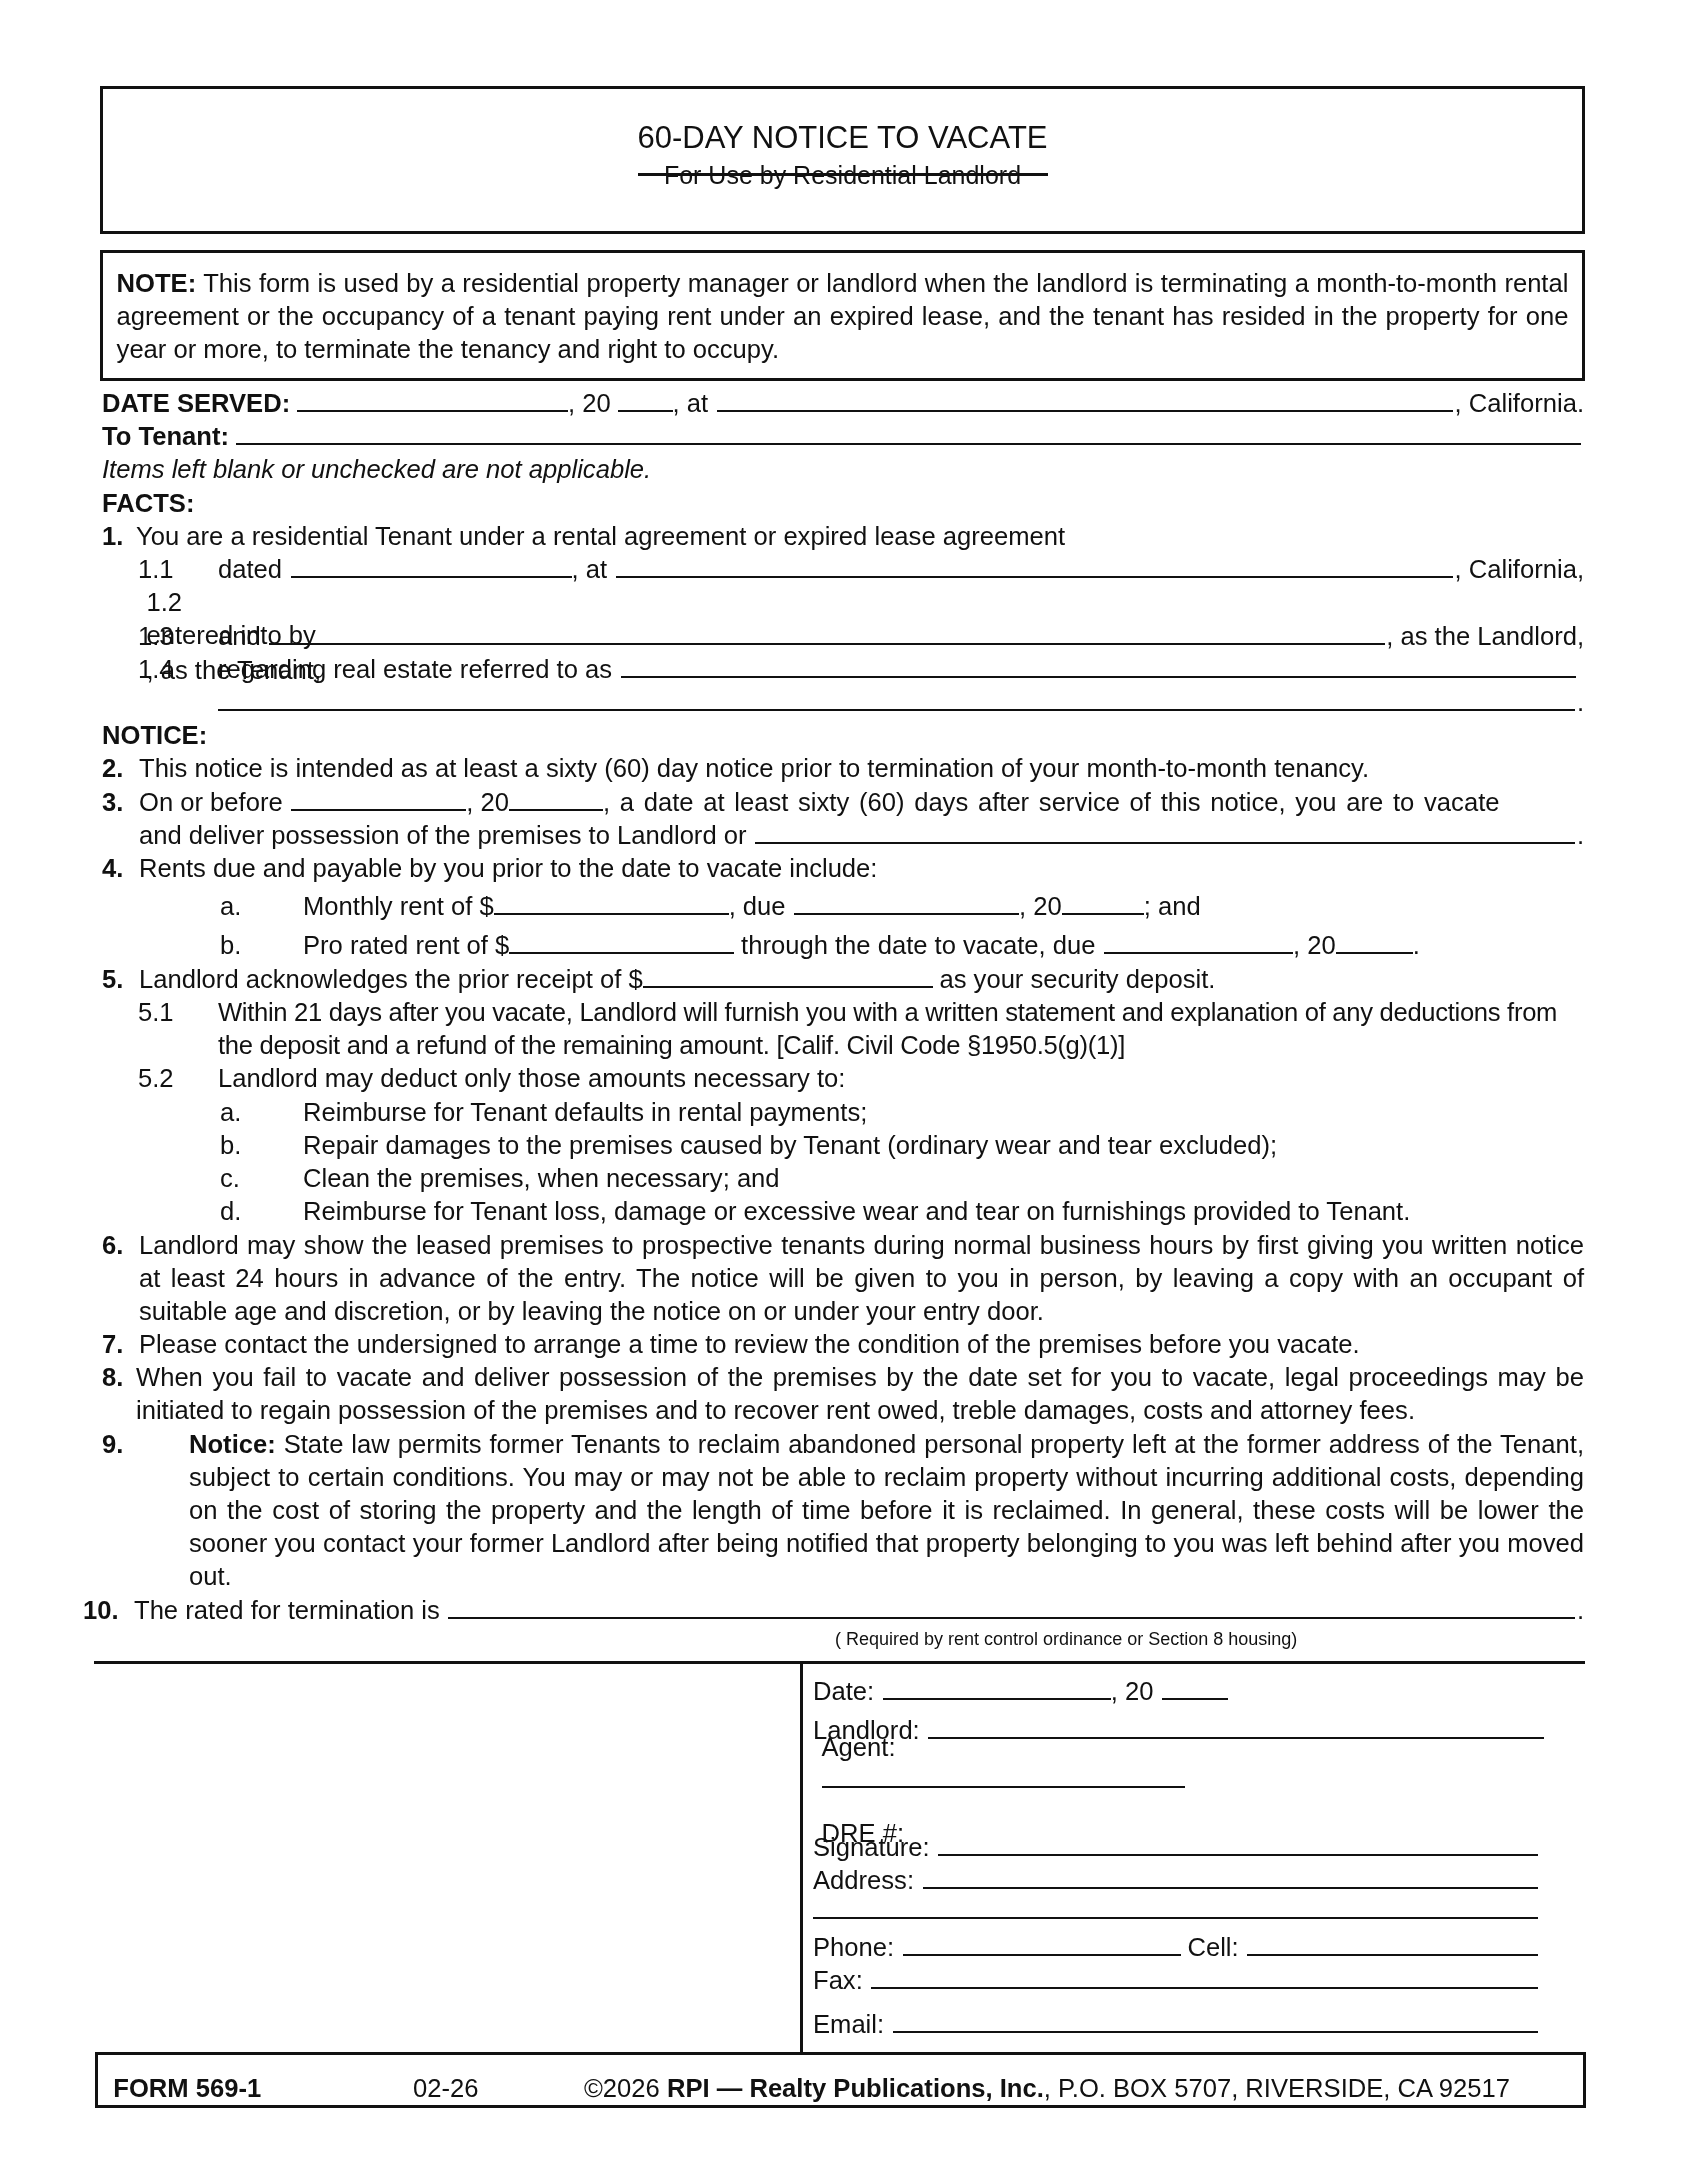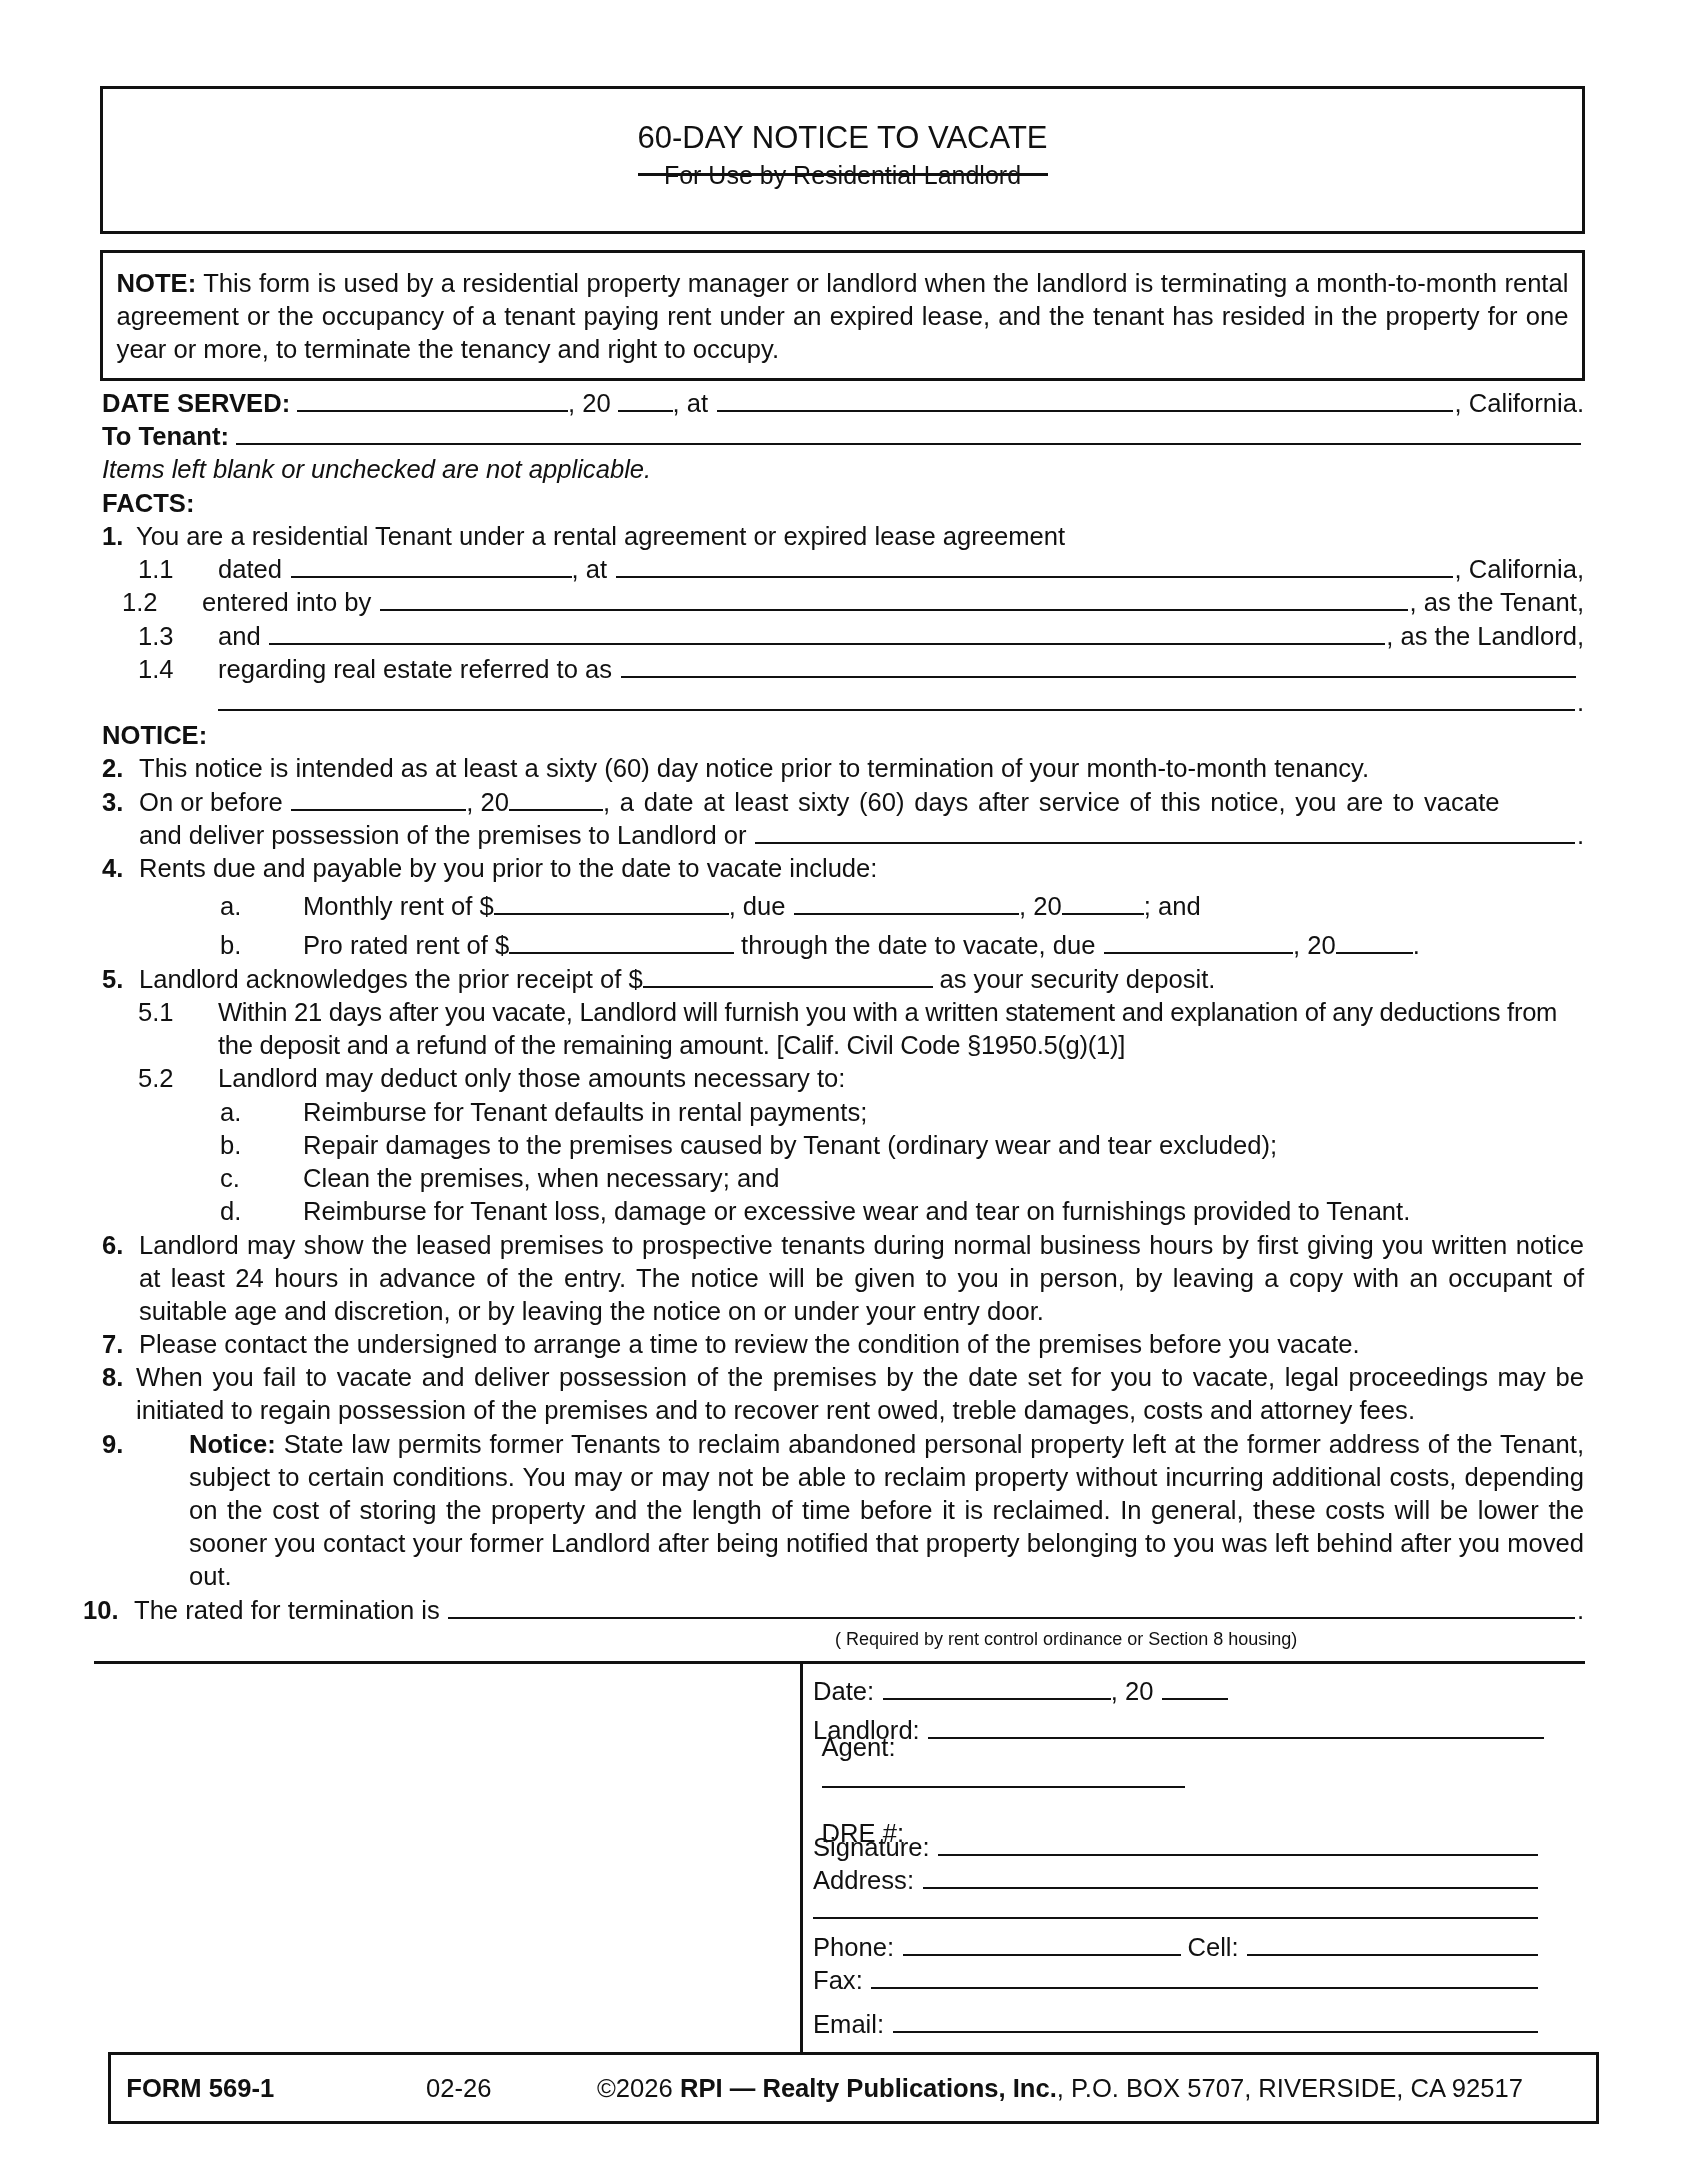--- a/index.html
+++ b/index.html
@@ -59,21 +59,21 @@
 
   <div class="row" style="top:166px; left:36px;">
     <span style="width:80px;">1.1</span>
     <span>dated</span>
     <span class="line" style="width:281px; margin-left:8.5px;"></span>
     <span>, at</span>
     <span class="grow" style="margin-left:8.5px;"></span>
     <span>, California,</span>
   </div>
 
-  <div class="row" style="top:199px; left:20px;">
+  <div class="row" style="top:199px; left:36px;flex-direction:column;">
     <span style="width:80px;">1.2</span>
     <span>entered into by</span>
     <span class="grow" style="margin-left:8.5px;"></span>
     <span>, as the Tenant,</span>
   </div>
 
   <div class="row" style="top:233px; left:36px;">
     <span style="width:80px;">1.3</span>
     <span>and</span>
     <span class="grow" style="margin-left:8.5px;"></span>
@@ -231,21 +231,21 @@
   <div class="row" style="top:294px; right:6.8px;">
     <span>Fax:</span>
     <span class="grow" style="margin-left:8.5px;"></span>
   </div>
   <div class="row" style="top:338px; right:6.8px;">
     <span>Email:</span>
     <span class="grow" style="margin-left:8.5px;"></span>
   </div>
 </div>
 
-<div class="box" style="left:108px; top:2052px; width:1491px; height:72px;">
+<div class="box" style="left:95px; top:2052px; width:1491px; height:56px;">
   <div class="abs txt b" style="left:15.3px; top:17px;">FORM 569-1</div>
   <div class="abs txt" style="left:315px; top:17px;">02-26</div>
   <div class="abs txt" style="left:486px; top:17px;">
     <span>©2026</span>
     <span class="b">RPI — Realty Publications, Inc.</span><span>, P.O. BOX 5707, RIVERSIDE, CA 92517</span>
   </div>
 </div>
 
 
 </body></html>

